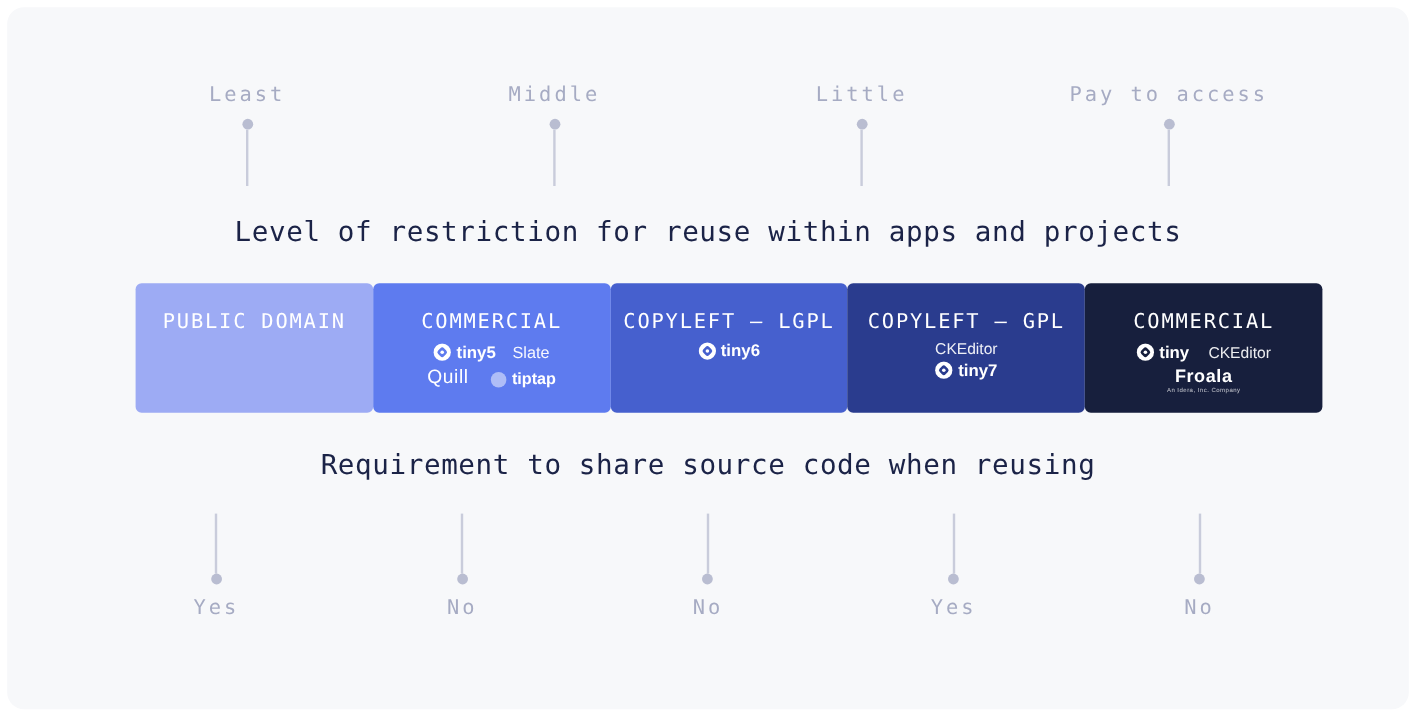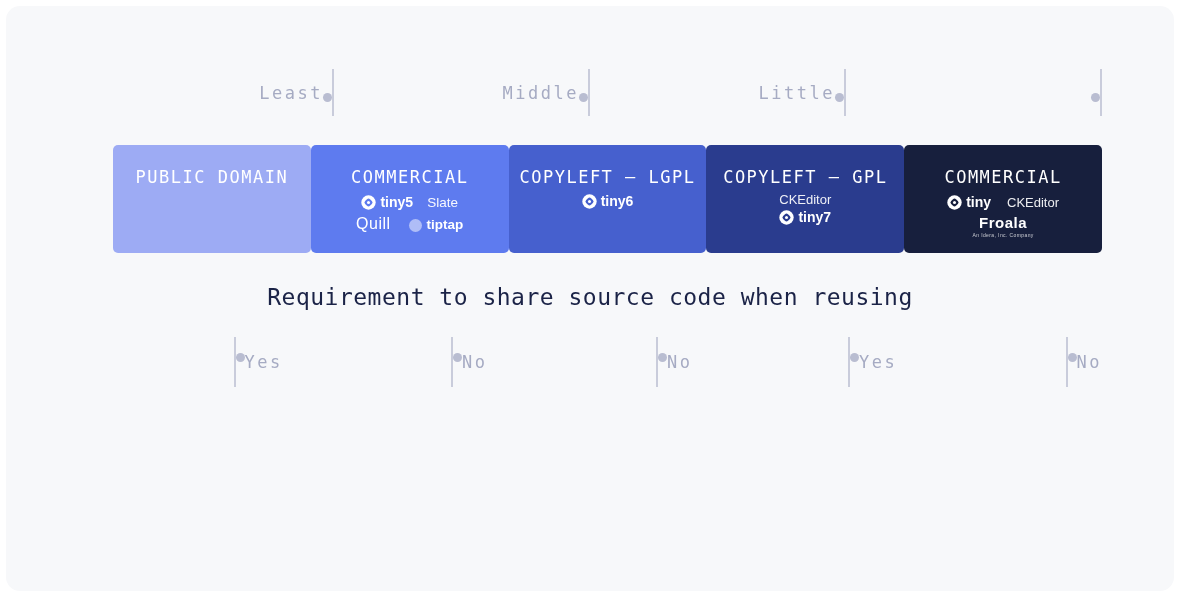--- a/index.html
+++ b/index.html
@@ -7,21 +7,21 @@
   body { font-family:"DejaVu Sans Mono","Liberation Mono",monospace; position:relative; }
 
   .panel {
     position:absolute; inset:6px;
     background:#f7f8fa; border-radius:14px; overflow:hidden;
   }
   .inner { width:1024px; margin:0 auto; }
 
   
   .markers { display:flex; }
-  .marker { flex:1 1 0; display:flex; flex-direction:row; align-items:center;justify-content:flex-end; }
+  .marker { flex:1 1 0; display:flex; flex-direction:column; align-items:center; }
   .markers-top { margin-top:63px; }
   .marker-label {
     font-size:17px; letter-spacing:2.5px; color:#a6abc3; white-space:nowrap;
   }
   .dot { width:9px; height:9px; border-radius:50%; background:#b9bdd1; }
   .stem { width:2px; height:47px; background:#c9ccdb; }
   .markers-top .dot { margin-top:10px; }
   .markers-bottom { margin-top:27px; }
   .markers-bottom .stem { height:50px; }
   .markers-bottom .dot { margin-top:0; margin-bottom:10px; }
@@ -88,25 +88,27 @@
         <div class="marker-label">Middle</div>
         <div class="dot"></div>
         <div class="stem"></div>
       </div>
       <div class="marker">
         <div class="marker-label">Little</div>
         <div class="dot"></div>
         <div class="stem"></div>
       </div>
       <div class="marker">
+        <div class="marker-label">Pay to access</div>
         <div class="dot"></div>
         <div class="stem"></div>
       </div>
     </div>
 
+    <div class="axis-title axis-title-top">Level of restriction for reuse within apps and projects</div>
 
     <div class="cards">
 
       <div class="card card-public">
         <div class="card-title">PUBLIC DOMAIN</div>
       </div>
 
       <div class="card card-permissive">
         <div class="card-title">COMMERCIAL</div>
         <div class="logo-area">

